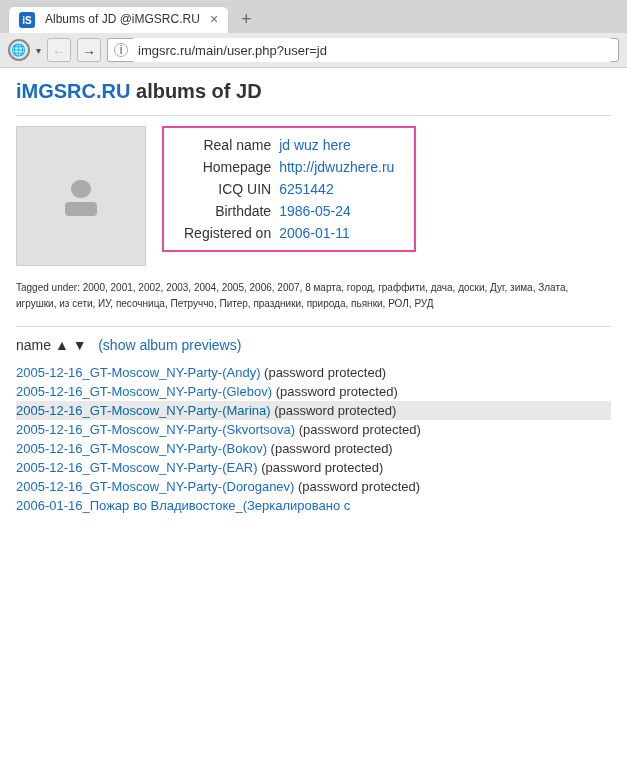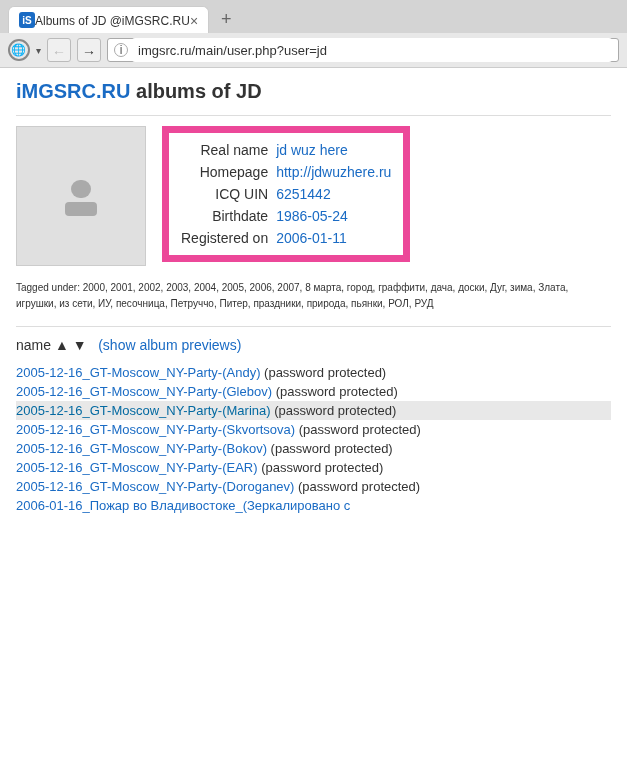--- a/index.html
+++ b/index.html
@@ -11,28 +11,28 @@
       border-bottom: 1px solid #ccc;
     }
     .tab-bar {
       display: flex;
       align-items: center;
       padding: 6px 8px 0 8px;
       background: #d4d4d4;
     }
     .tab {
       display: flex;
-      align-items: flex-end;
+      align-items: flex-start;
       background: #fff;
       border: 1px solid #ccc;
       border-bottom: none;
       border-radius: 6px 6px 0 0;
       padding: 5px 10px;
       font-size: 12px;
-      gap: 0;
+      gap: 10px;
       min-width: 180px;
     }
     .tab-icon {
       width: 16px;
       height: 16px;
       background: #1a6bc4;
       border-radius: 3px;
       color: white;
       font-size: 10px;
       font-weight: bold;
@@ -152,22 +152,22 @@
     }
     .info-table td.label {
       text-align: right;
       color: #333;
       white-space: nowrap;
     }
     .info-table td.value {
       color: #1a6bc4;
     }
     .info-highlight {
-      border: 7px solid #ec4899;
-      padding: 6px 8px;
+      border: 2px solid #ec4899;
+      padding: 6px 16px;
       display: inline-block;
     }
     .info-highlight td.value {
       color: #1a6bc4;
     }
 
     .tags-section {
       font-size: 10px;
       color: #333;
       margin-bottom: 14px;

